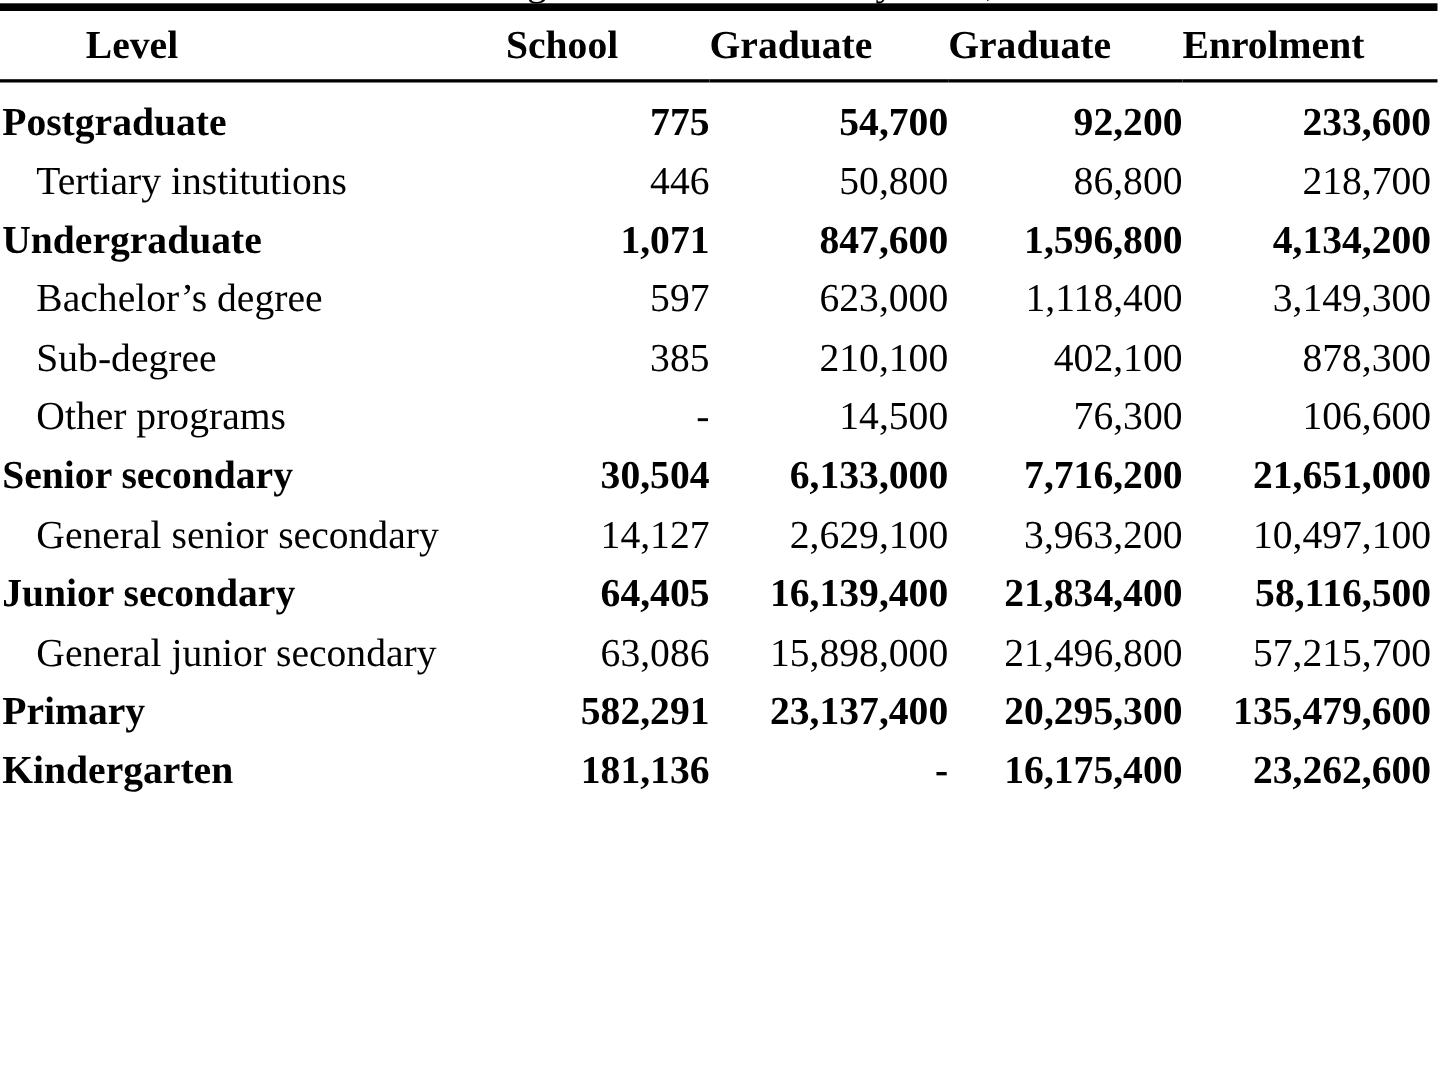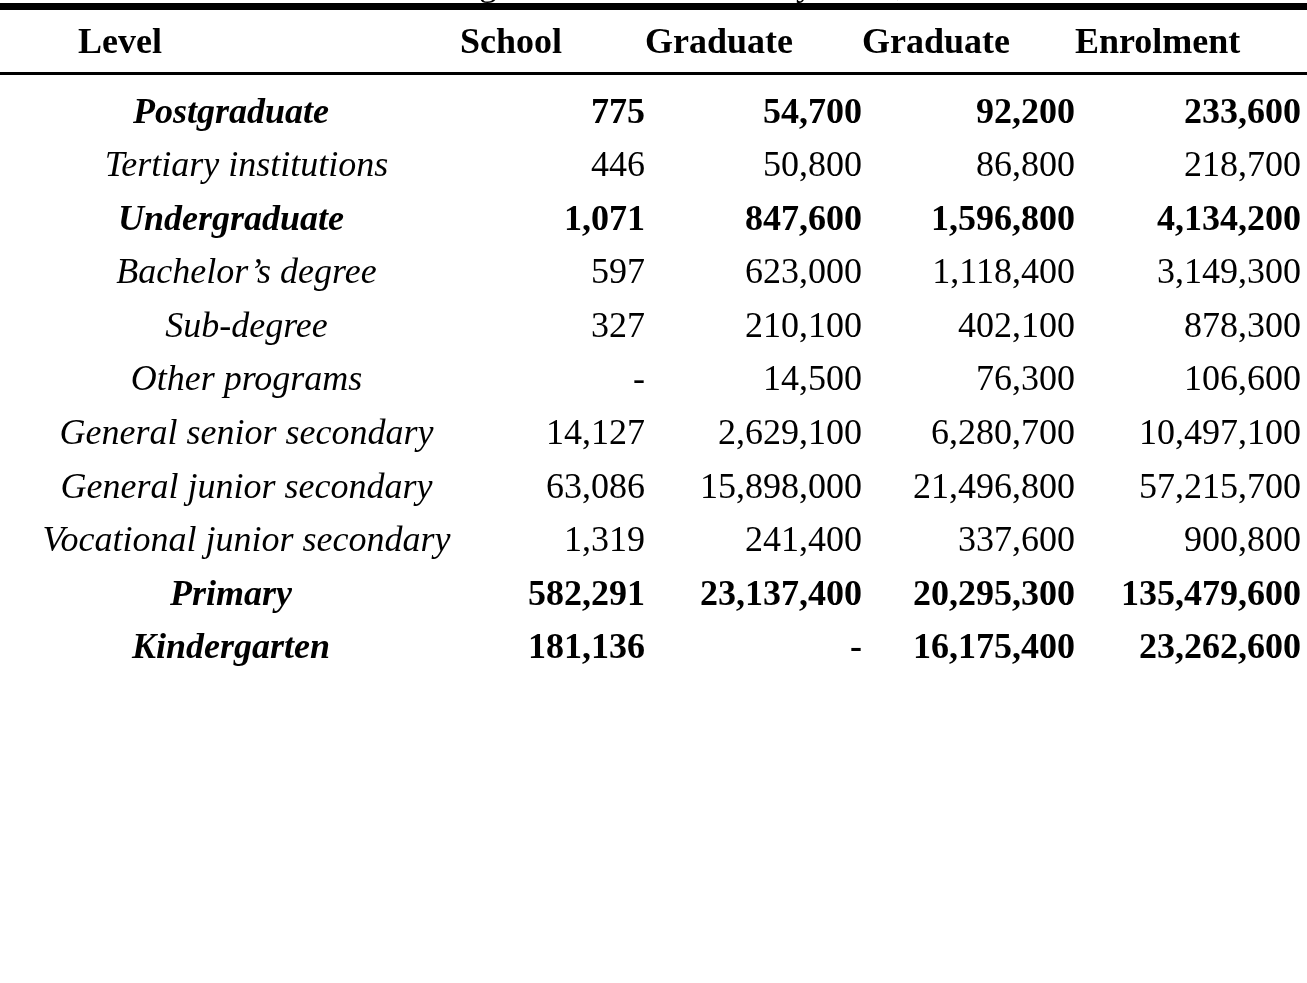--- a/index.html
+++ b/index.html
@@ -68,21 +68,21 @@
     line-height: 53.6px;
     padding: 0;
     white-space: nowrap;
     overflow: hidden;
   }
   tr.spacer-row td {
     height: 10px;
     line-height: 10px;
     font-size: 1px;
   }
-  td.lbl        { text-align: center; padding-left: 2px; font-style: italic; }
+  td.lbl        { text-align: left; padding-left: 2px; }
   td.lbl.indent { padding-left: 33px; }
   td.num        { text-align: right; }
   tr.bold td    { font-weight: bold; }
   th:last-child, td:last-child { padding-right: 6px; margin-top: 33px; }
 </style>
 </head>
 <body>
 
 <div class="sheet">
 
@@ -136,53 +136,60 @@
         </tr>
         <tr>
           <td class="lbl indent">Bachelor’s degree</td>
           <td class="num">597</td>
           <td class="num">623,000</td>
           <td class="num">1,118,400</td>
           <td class="num">3,149,300</td>
         </tr>
         <tr>
           <td class="lbl indent">Sub-degree</td>
-          <td class="num">327</td>
+          <td class="num">385</td>
           <td class="num">210,100</td>
           <td class="num">402,100</td>
           <td class="num">878,300</td>
         </tr>
         <tr>
           <td class="lbl indent">Other programs</td>
           <td class="num">-</td>
           <td class="num">14,500</td>
           <td class="num">76,300</td>
           <td class="num">106,600</td>
         </tr>
+        <tr class="bold">
+          <td class="lbl">Senior secondary</td>
+          <td class="num">30,504</td>
+          <td class="num">6,133,000</td>
+          <td class="num">7,716,200</td>
+          <td class="num">21,651,000</td>
+        </tr>
         <tr>
           <td class="lbl indent">General senior secondary</td>
           <td class="num">14,127</td>
           <td class="num">2,629,100</td>
-          <td class="num">6,280,700</td>
+          <td class="num">3,963,200</td>
           <td class="num">10,497,100</td>
+        </tr>
+        <tr class="bold">
+          <td class="lbl">Junior secondary</td>
+          <td class="num">64,405</td>
+          <td class="num">16,139,400</td>
+          <td class="num">21,834,400</td>
+          <td class="num">58,116,500</td>
         </tr>
         <tr>
           <td class="lbl indent">General junior secondary</td>
           <td class="num">63,086</td>
           <td class="num">15,898,000</td>
           <td class="num">21,496,800</td>
           <td class="num">57,215,700</td>
         </tr>
-        <tr>
-          <td class="lbl indent">Vocational junior secondary</td>
-          <td class="num">1,319</td>
-          <td class="num">241,400</td>
-          <td class="num">337,600</td>
-          <td class="num">900,800</td>
-        </tr>
         <tr class="bold">
           <td class="lbl">Primary</td>
           <td class="num">582,291</td>
           <td class="num">23,137,400</td>
           <td class="num">20,295,300</td>
           <td class="num">135,479,600</td>
         </tr>
         <tr class="bold">
           <td class="lbl">Kindergarten</td>
           <td class="num">181,136</td>

